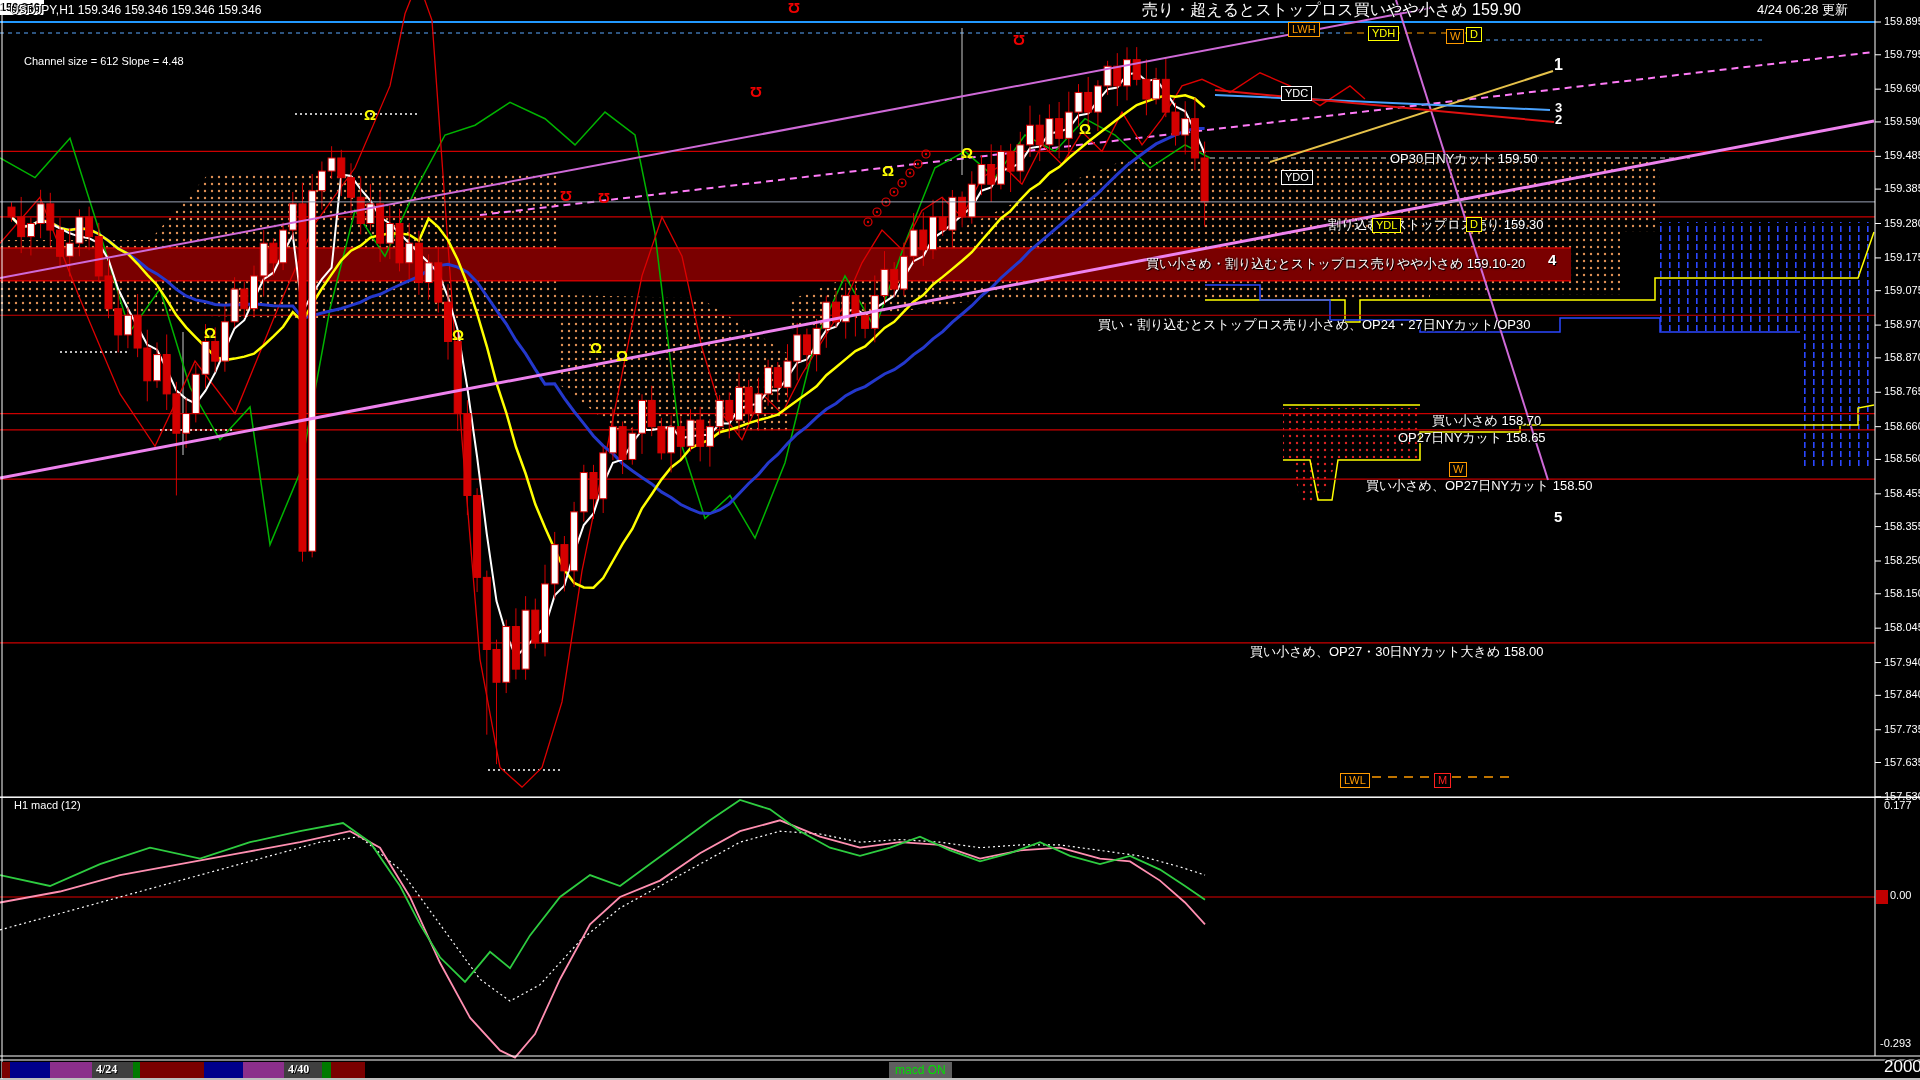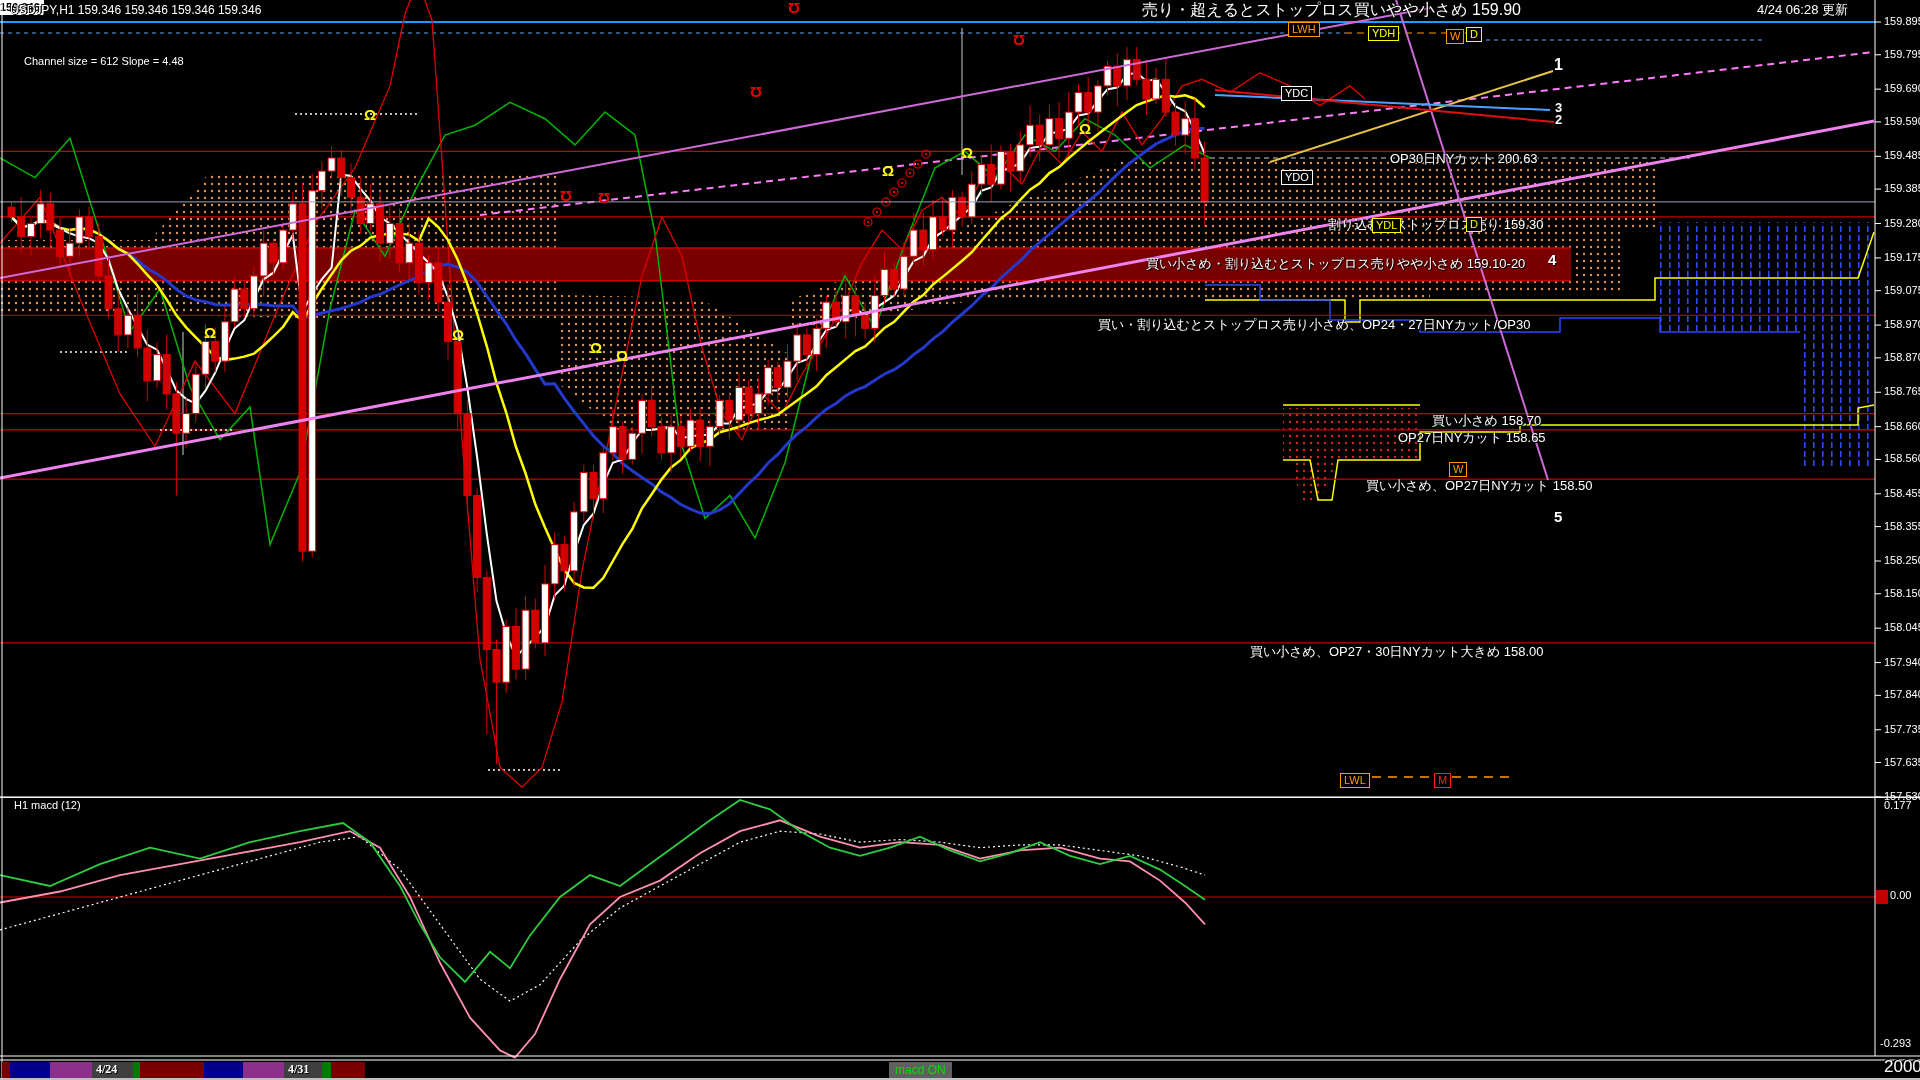--- a/index.html
+++ b/index.html
@@ -401,21 +401,21 @@
       <line x1="1875" y1="593.7667000000015" x2="1881" y2="593.7667000000015" stroke="#fff" stroke-width="1"></line>
       <line x1="1875" y1="628.1710000000076" x2="1881" y2="628.1710000000076" stroke="#fff" stroke-width="1"></line>
       <line x1="1875" y1="662.5753000000042" x2="1881" y2="662.5753000000042" stroke="#fff" stroke-width="1"></line>
       <line x1="1875" y1="695.3413000000023" x2="1881" y2="695.3413000000023" stroke="#fff" stroke-width="1"></line>
       <line x1="1875" y1="729.745599999999" x2="1881" y2="729.745599999999" stroke="#fff" stroke-width="1"></line>
       <line x1="1875" y1="762.5116000000064" x2="1881" y2="762.5116000000064" stroke="#fff" stroke-width="1"></line>
       <line x1="1875" y1="796.915900000003" x2="1881" y2="796.915900000003" stroke="#fff" stroke-width="1"></line>
     </svg>
 
 <div id="annotations-layer">
-      <div class="ann" style="left: 1390px; top: 150px;">OP30日NYカット 200.63</div>
+      <div class="ann" style="left: 1390px; top: 150px;">OP30日NYカット 159.50</div>
       <div class="ann" style="left: 1328px; top: 216px;">割り込むとストップロス売り 159.30</div>
       <div class="ann" style="left: 1146px; top: 255px;">買い小さめ・割り込むとストップロス売りやや小さめ 159.10-20</div>
       <div class="ann" style="left: 1098px; top: 316px;">買い・割り込むとストップロス売り小さめ、OP24・27日NYカット/OP30</div>
       <div class="ann" style="left: 1432px; top: 412px;">買い小さめ 158.70</div>
       <div class="ann" style="left: 1398px; top: 429px;">OP27日NYカット 158.65</div>
       <div class="ann" style="left: 1366px; top: 477px;">買い小さめ、OP27日NYカット 158.50</div>
       <div class="ann" style="left: 1250px; top: 643px;">買い小さめ、OP27・30日NYカット大きめ 158.00</div>
     </div>
 <div id="labels-layer">
       <div class="lvl" style="left: 1288px; top: 22px; border: 1px solid rgb(255, 154, 0); color: rgb(255, 154, 0);">LWH</div>
@@ -478,18 +478,18 @@
       <div class="tseg" style="left: 2px; width: 8px; background: rgb(122, 0, 0);"></div>
       <div class="tseg" style="left: 10px; width: 40px; background: rgb(0, 0, 139);"></div>
       <div class="tseg" style="left: 50px; width: 42px; background: rgb(139, 47, 139);"></div>
       <div class="tseg" style="left: 92px; width: 41px; background: rgb(63, 63, 63);"></div>
       <div class="tlabel" style="left: 96px;">4/24</div>
       <div class="tseg" style="left: 133px; width: 7px; background: rgb(0, 122, 0);"></div>
       <div class="tseg" style="left: 140px; width: 64px; background: rgb(122, 0, 0);"></div>
       <div class="tseg" style="left: 204px; width: 39px; background: rgb(0, 0, 139);"></div>
       <div class="tseg" style="left: 243px; width: 41px; background: rgb(139, 47, 139);"></div>
       <div class="tseg" style="left: 284px; width: 38px; background: rgb(63, 63, 63);"></div>
-      <div class="tlabel" style="left: 288px;">4/31</div>
+      <div class="tlabel" style="left: 288px;">4/40</div>
       <div class="tseg" style="left: 322px; width: 9px; background: rgb(0, 122, 0);"></div>
       <div class="tseg" style="left: 331px; width: 34px; background: rgb(122, 0, 0);"></div>
     </div>
 
 </div>
 
 </body></html>

